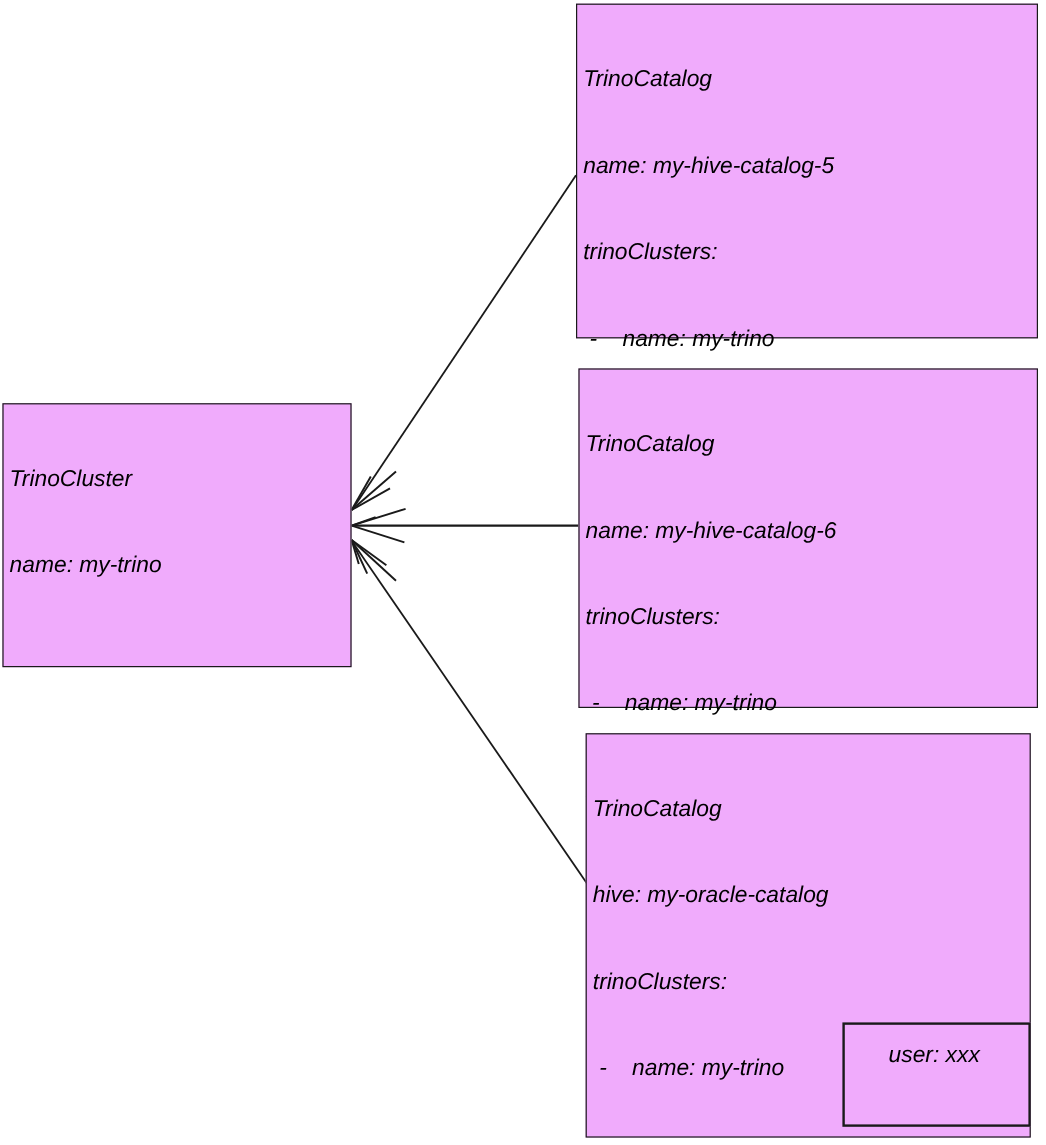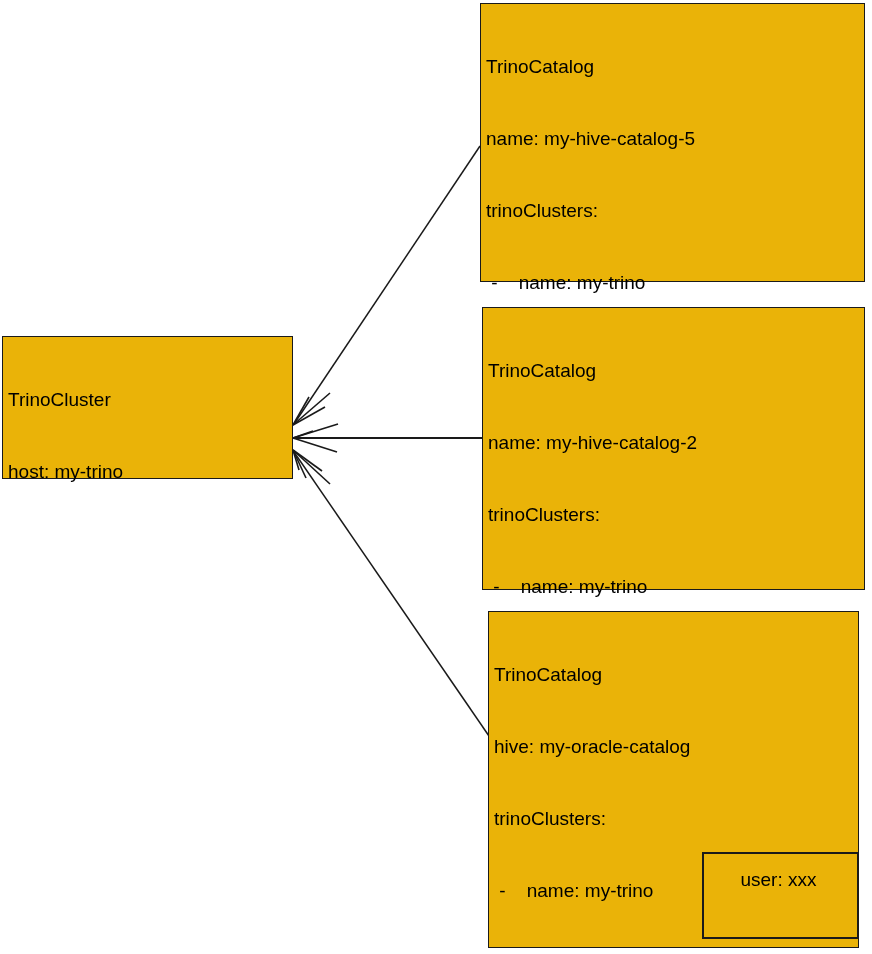--- a/index.html
+++ b/index.html
@@ -23,21 +23,22 @@
     left: 0;
     top: 0;
     width: 872px;
     height: 954px;
     pointer-events: none;
   }
   .node {
     position: absolute;
     box-sizing: border-box;
     border: 1.6px solid #1a1a1a;
-    background: #eab308;
+    background: #f0abfc;
+    font-style: italic;
   }
   .node-text {
     position: absolute;
     left: 5px;
     top: 3px;
     right: 2px;
     font-family: "Liberation Sans", sans-serif;
     font-size: 19px;
     line-height: 24px;
     color: #000000;
@@ -45,21 +46,21 @@
   }
   .node-text .ln {
     display: block;
     white-space: pre;
   }
   
   #cluster-node {
     left: 2px;
     top: 336px;
     width: 291px;
-    height: 143px;
+    height: 220px;
   }
   
   #catalog-node-0 {
     left: 480px;
     top: 3px;
     width: 385px;
     height: 279px;
   }
   #catalog-node-1 {
     left: 482px;
@@ -130,42 +131,42 @@
     <g>
       <line x1="760" y1="818" x2="786" y2="854" stroke="#1a1a1a" stroke-width="1.6"></line>
       <line x1="786" y1="854" x2="774" y2="820" stroke="#1a1a1a" stroke-width="1.6"></line>
       <line x1="786" y1="854" x2="766" y2="833" stroke="#1a1a1a" stroke-width="1.6"></line>
     </g>
   </svg>
 
   <div class="node" id="cluster-node">
     <div class="node-text">
       <span class="ln">TrinoCluster</span>
-      <span class="ln">host: my-trino</span>
+      <span class="ln">name: my-trino</span>
     </div>
   </div>
 
   <div class="node" id="catalog-node-0">
     <div class="node-text">
       <span class="ln">TrinoCatalog</span>
       <span class="ln">name: my-hive-catalog-5</span>
       <span class="ln">trinoClusters:</span>
       <span class="ln"> -    name: my-trino</span>
       <span class="ln">hive:</span>
       <span class="ln">   s3: # S3ConnnectionSpec</span>
       <span class="ln">      inline:</span>
       <span class="ln">         host: minio</span>
       <span class="ln">   metastore: # whatever</span>
     </div>
   </div>
 
   <div class="node" id="catalog-node-1">
     <div class="node-text">
       <span class="ln">TrinoCatalog</span>
-      <span class="ln">name: my-hive-catalog-2</span>
+      <span class="ln">name: my-hive-catalog-6</span>
       <span class="ln">trinoClusters:</span>
       <span class="ln"> -    name: my-trino</span>
       <span class="ln">hive:</span>
       <span class="ln">   hdfs:</span>
       <span class="ln">      # TBD</span>
       <span class="ln">   metastore: # whatever</span>
     </div>
   </div>
 
   <div class="node" id="catalog-node-2">

